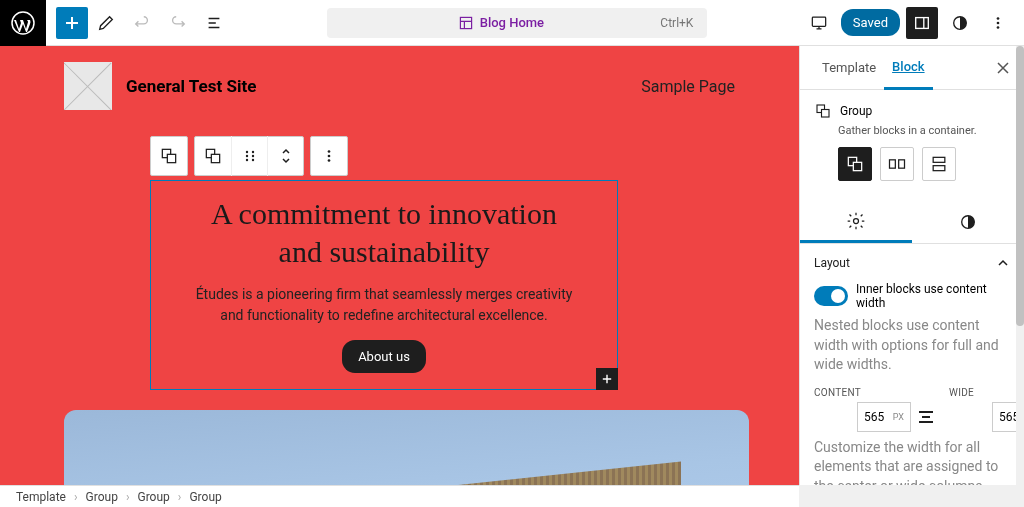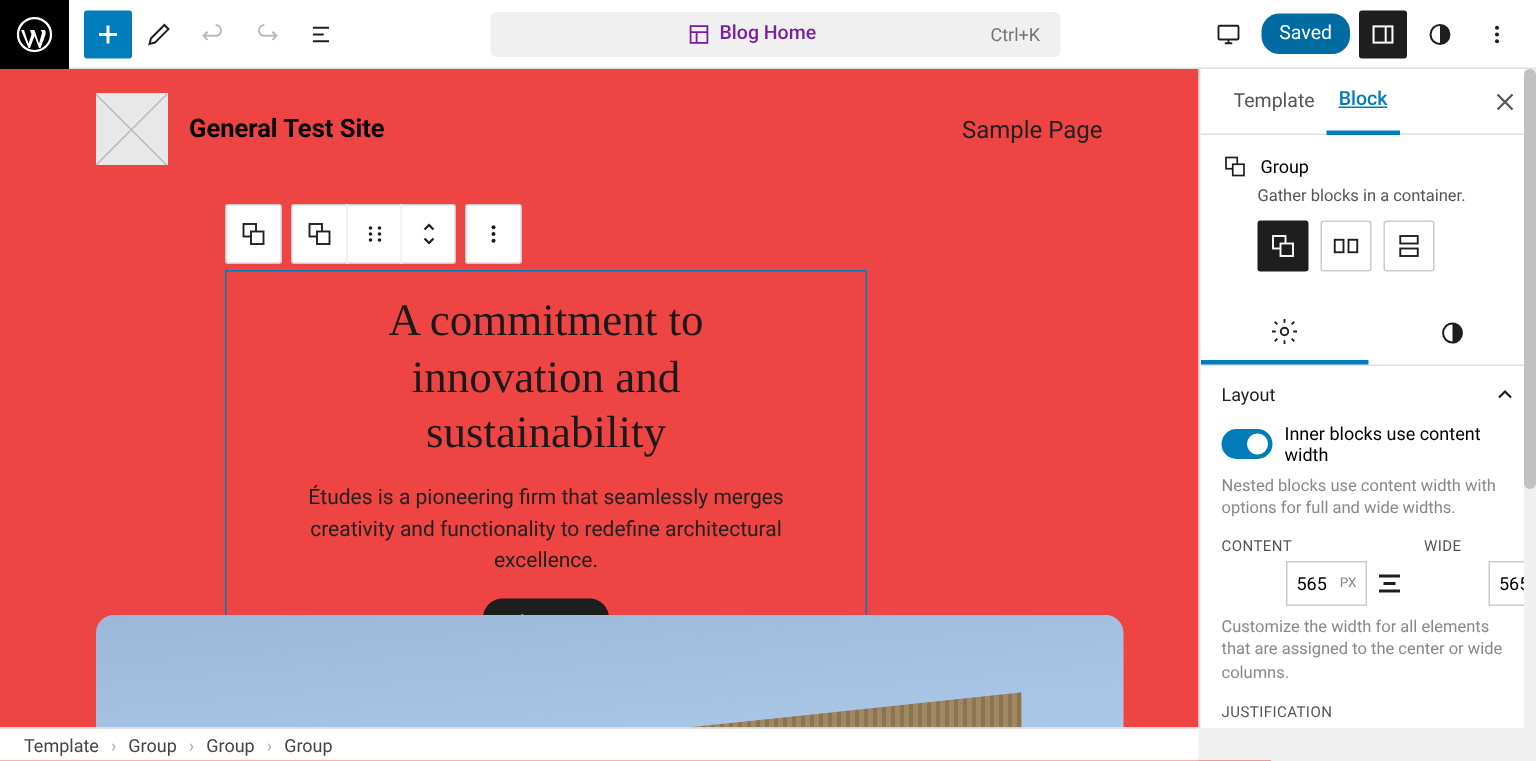--- a/index.html
+++ b/index.html
@@ -21,21 +21,21 @@
 .content-header { display: flex; align-items: center; justify-content: space-between; padding: 16px 64px 16px 64px; }
 .logo-box { width: 48px; height: 48px; background: #e8e8e8; position: relative; overflow: hidden; }
 .logo-box::before { content: ""; position: absolute; width: 140%; height: 1px; background: #bbb; top: 50%; left: -20%; transform: rotate(45deg); }
 .logo-box::after { content: ""; position: absolute; width: 140%; height: 1px; background: #bbb; top: 50%; left: -20%; transform: rotate(-45deg); }
 .site-title { font-weight: 700; font-size: 17px; margin-left: 14px; }
 .sample-page { font-size: 16px; color: #222; }
 .block-toolbar { position: absolute; left: 150px; top: 90px; display: flex; gap: 6px; }
 .toolbar-group { border: 1px solid #ccc; background: #fff; height: 40px; display: flex; align-items: center; border-radius: 2px; }
 .toolbar-cell { width: 36px; height: 40px; display: flex; align-items: center; justify-content: center; cursor:pointer; }
 .toolbar-cell + .toolbar-cell { border-left: 1px solid #eee; }
-.group-block { position: absolute; left: 150px; top: 134px; width: 428px; border: 1.5px solid #007cba; background: transparent; padding: 14px 44px 16px; text-align: center; }
+.group-block { position: absolute; left: 150px; top: 134px; width: 468px; border: 1.5px solid #007cba; background: transparent; padding: 14px 44px 16px; text-align: center; }
 .group-block h1 { font-family: Georgia, serif; font-weight: 400; font-size: 30px; line-height: 1.25; color: #1a1a1a; }
 .group-block p { font-size: 14px; margin-top: 14px; color: #222; line-height: 1.5; }
 .about-btn { display: inline-block; background: #1e1e1e; color: #fff; padding: 9px 16px; border-radius: 13px; margin-top: 14px; font-size: 13px; cursor:pointer;}
 .add-corner { position: absolute; right: -1px; bottom: -1px; width: 22px; height: 22px; background: #1e1e1e; display: flex; align-items: center; justify-content: center; cursor:pointer;}
 .image-block { position: absolute; left: 64px; top: 364px; right: 50px; height: 180px; background: linear-gradient(175deg, #9bb8d9 0%, #a8c5e5 45%, #b2cfee 100%); border-radius: 12px 12px 0 0; overflow: hidden; }
 .roof { position: absolute; bottom: -10px; left: -5%; right: 10%; height: 70px; background: repeating-linear-gradient(90deg, #8b7355 0, #8b7355 3px, #a0895e 3px, #a0895e 6px); transform: skewY(-6deg); transform-origin: left; }
 .sidebar { position: absolute; top: 46px; right: 0; bottom: 22px; width: 225px; background: #fff; border-left: 1px solid #e0e0e0; overflow-y: auto; font-size: 12px; }
 .sidebar-tabs { display: flex; align-items: center; height: 44px; padding: 0 14px; border-bottom: 1px solid #e0e0e0; }
 .tab { padding: 0 8px; height: 44px; display: flex; align-items: center; cursor: pointer; color: #555; font-size: 13px; }
 .tab.active { color: #007cba; border-bottom: 3px solid #007cba; font-weight: 500; text-decoration: underline; }
@@ -47,21 +47,21 @@
 .var-btn { width: 34px; height: 34px; display: flex; align-items: center; justify-content: center; border: 1px solid #ccc; border-radius: 2px; cursor:pointer;}
 .var-btn.active { background: #1e1e1e; border-color: #1e1e1e; }
 .settings-tabs { display: flex; border-bottom: 1px solid #e0e0e0; margin-top: 8px; }
 .settings-tab { flex: 1; height: 42px; display: flex; align-items: center; justify-content: center; cursor: pointer; }
 .settings-tab.active { border-bottom: 3px solid #007cba; }
 .panel { padding: 12px 14px; }
 .panel-header { display: flex; justify-content: space-between; align-items: center; font-size: 12px; color: #222; cursor:pointer;}
 .toggle-row { display: flex; align-items: center; gap: 8px; margin-top: 12px; }
 .toggle { width: 36px; height: 20px; background: #007cba; border-radius: 10px; position: relative; cursor:pointer;}
 .toggle::after { content: ""; width: 14px; height: 14px; background: #fff; border-radius: 50%; position: absolute; top: 3px; right: 3px; }
-.help-text { font-size: 11px; color: #888; margin-top: 6px; line-height: 1.4; }
+.help-text { font-size: 14px; color: #888; margin-top: 6px; line-height: 1.4; }
 .size-row { display: flex; gap: 12px; margin-top: 12px; }
 .size-col { flex: 1; }
 .size-label { font-size: 10px; color: #555; text-transform: uppercase; letter-spacing: 0.3px; }
 .size-input-row { display: flex; align-items: center; gap: 4px; margin-top: 4px; }
 .size-input { border: 1px solid #ccc; height: 30px; width: 54px; padding: 0 6px; font-size: 12px; display: flex; align-items: center; justify-content: space-between; margin-left: 43px; }
 .unit { font-size: 9px; color: #888; }
 .align-icon { width: 22px; height: 20px; cursor:pointer;}
 .justification { margin-top: 14px; }
 .breadcrumb-bar { position: absolute; bottom: 0; left: 0; right: 225px; height: 22px; background: #fff; border-top: 1px solid #e0e0e0; display: flex; align-items: center; padding: 0 16px; font-size: 12px; color: #444; }
 .crumb { cursor: pointer; }

